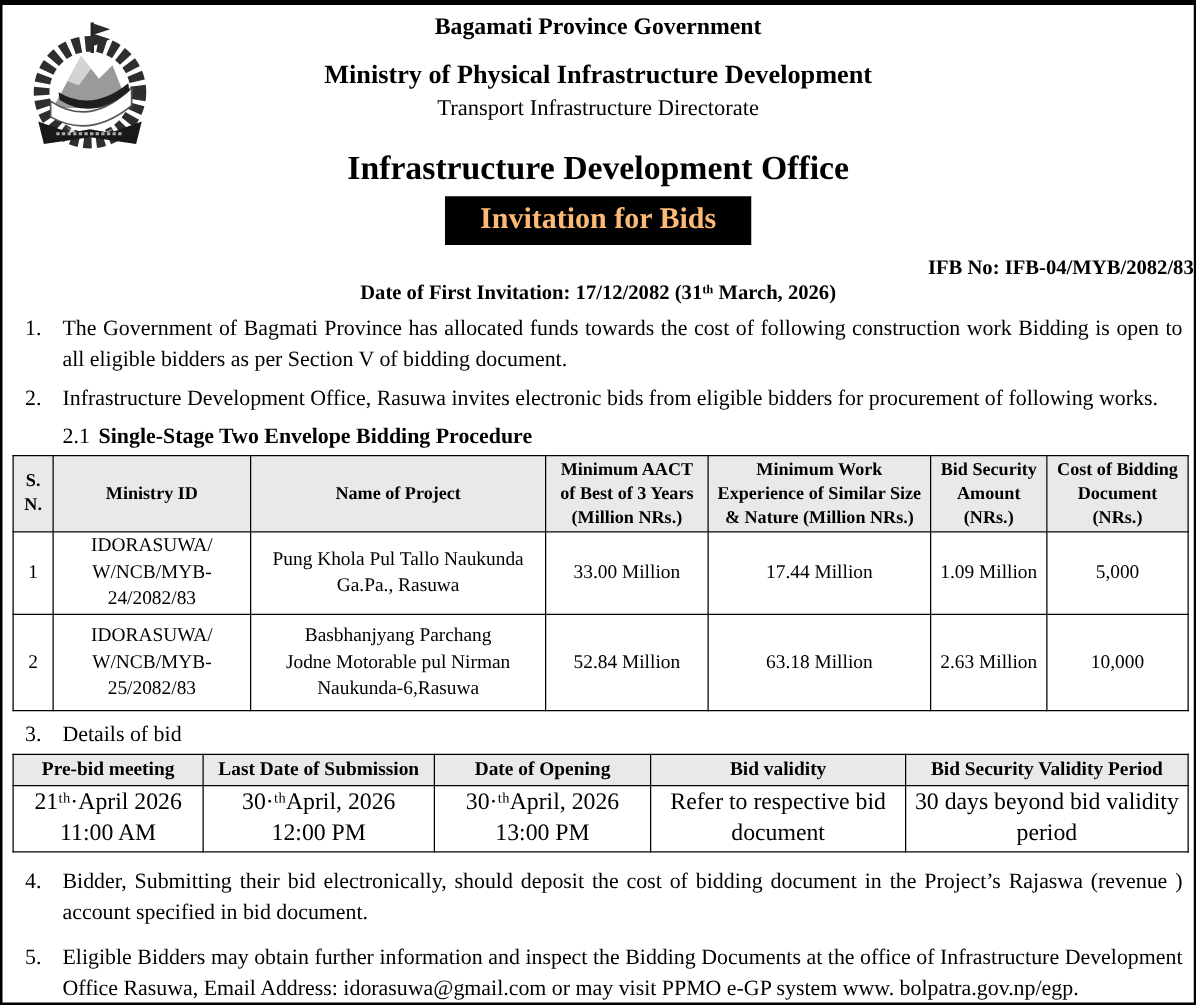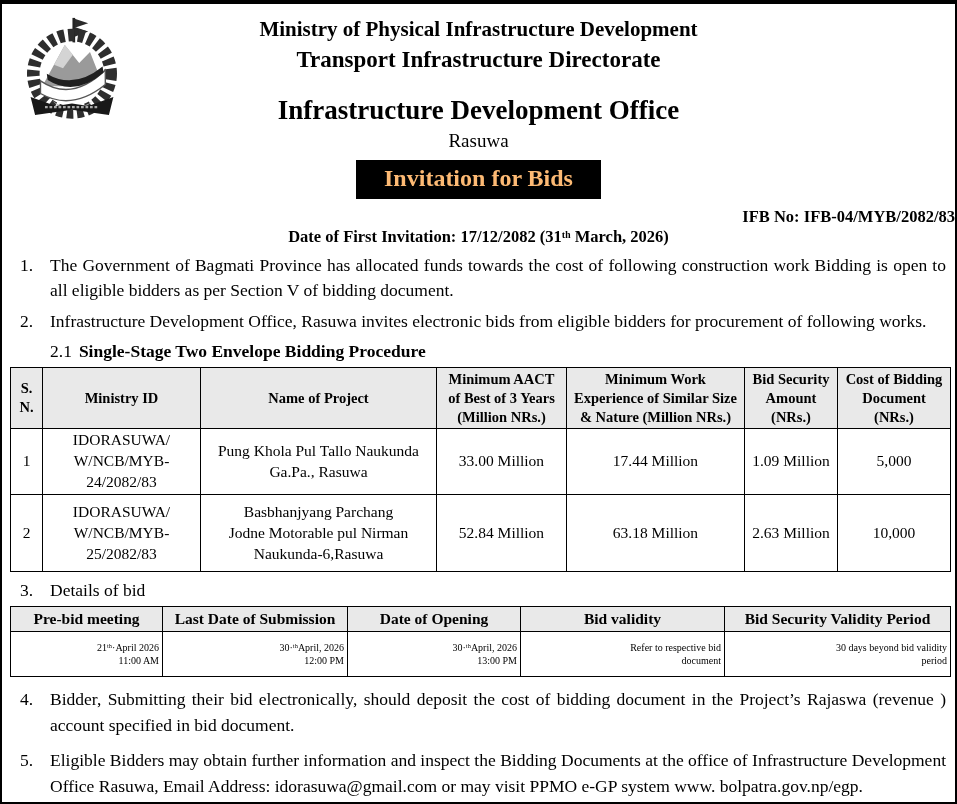--- a/index.html
+++ b/index.html
@@ -11,21 +11,21 @@
     border:2px solid #000;
     border-top-width:4px;
     font-family:"Liberation Serif","DejaVu Serif","DejaVu Sans",serif;
     color:#000;
     overflow:hidden;
   }
   .logo { position:absolute; left:16px; top:8px; width:108px; height:118px; }
   .hdr { text-align:center; }
   .t1 { font-size:19px; font-weight:bold; padding-top:7px; line-height:1.2; }
   .t2 { font-size:21px; font-weight:bold; margin-top:13px; line-height:1.2; }
-  .t3 { font-size:23px; font-weight:bold; margin-top:4px; line-height:1.2; }
+  .t3 { font-size:18px; font-weight:normal; margin-top:4px; line-height:1.2; }
   .t4 { font-size:27px; font-weight:bold; margin-top:20px; line-height:1.2; }
   .district { font-size:19px; margin-top:4px; line-height:1.2; }
   .banner-wrap { text-align:center; margin-top:7px; line-height:0; }
   .banner {
     display:inline-block; background:#000000; color:#fdba74;
     font-weight:bold; font-size:24px; line-height:1.25;
     padding:3px 28px 6px 28px;
   }
   .ifb  { font-weight:bold; font-size:16.5px; margin-top:8px;  text-align:right; line-height:1.2; }
   .date { font-weight:bold; font-size:16.5px; margin-top:0; line-height:1.2; }
@@ -41,21 +41,21 @@
     text-align:center; vertical-align:middle;
     white-space:pre-line; padding:1px 3px;
     overflow:hidden;
   }
   th { background:#e9e9e9; }
   .bid th { font-size:14.5px; height:58px; line-height:1.3; }
   .bid td { font-size:15.5px; line-height:1.35; }
   .bid .r1 td { height:58px; }
   .bid .r2 td { height:74px; }
   .det th { font-size:15.5px; height:22px; line-height:1.2; }
-  .det td { font-size:10px; height:42px; line-height:1.3;text-align:right; }
+  .det td { font-size:19px; height:42px; line-height:1.3; }
 </style>
 </head>
 <body>
 
 <div class="page">
 
   <svg class="logo" viewBox="0 0 120 126" aria-hidden="true">
 
     <line x1="62" y1="4" x2="62" y2="32" stroke="#222" stroke-width="3"></line>
     <path d="M63,5 L78,10 L63,15 Z" fill="#2b2b2b"></path>
@@ -70,24 +70,24 @@
     <path d="M25,74 Q60,98 97,62 L97,78 Q60,108 25,88 Z" fill="#ffffff" stroke="#555" stroke-width="1.5"></path>
     <path d="M32,66 Q62,84 94,58 L95,65 Q63,92 33,73 Z" fill="#1f1f1f"></path>
 
     <path d="M38,96 Q60,112 84,96 Q72,106 60,106 Q48,106 38,96 Z" fill="#bdbdbd"></path>
 
     <path d="M14,92 L42,102 L60,99 L78,102 L106,92 L101,112 L60,106 L19,112 Z" fill="#181818"></path>
     <line x1="30" y1="103" x2="90" y2="103" stroke="#aaaaaa" stroke-width="2.5" stroke-dasharray="3 2"></line>
   </svg>
 
   <div class="hdr">
+    <div class="t1">Bagamati Province Government</div>
     <div class="t2">Ministry of Physical Infrastructure Development</div>
     <div class="t3">Transport Infrastructure Directorate</div>
     <div class="t4">Infrastructure Development Office</div>
-    <div class="district">Rasuwa</div>
     <div class="banner-wrap">
       <span class="banner">Invitation for Bids</span>
     </div>
     <div class="ifb">IFB No: IFB-04/MYB/2082/83</div>
     <div class="date">Date of First Invitation:  17/12/2082 (31ᵗʰ  March, 2026)</div>
   </div>
 
   <div class="para">
     <span class="num">1.</span>
     <span class="txt">The Government of Bagmati Province has allocated funds towards the cost of following construction work Bidding is open to all eligible bidders as per Section V of bidding document.</span>

